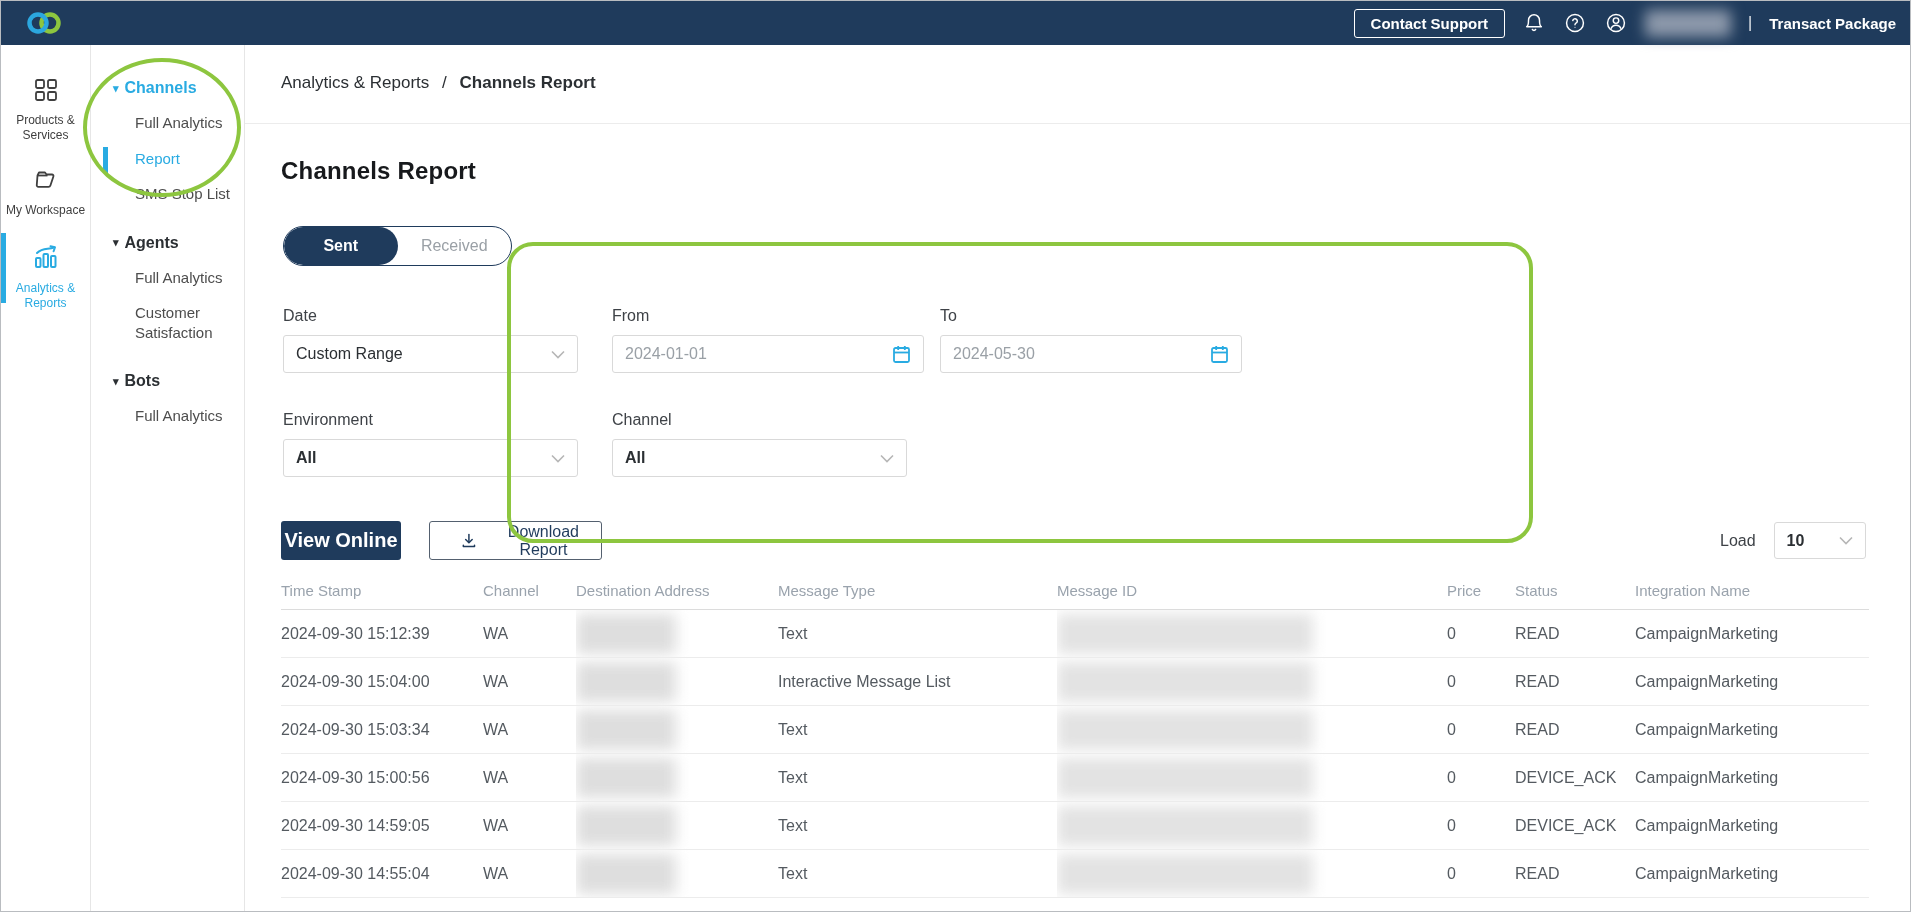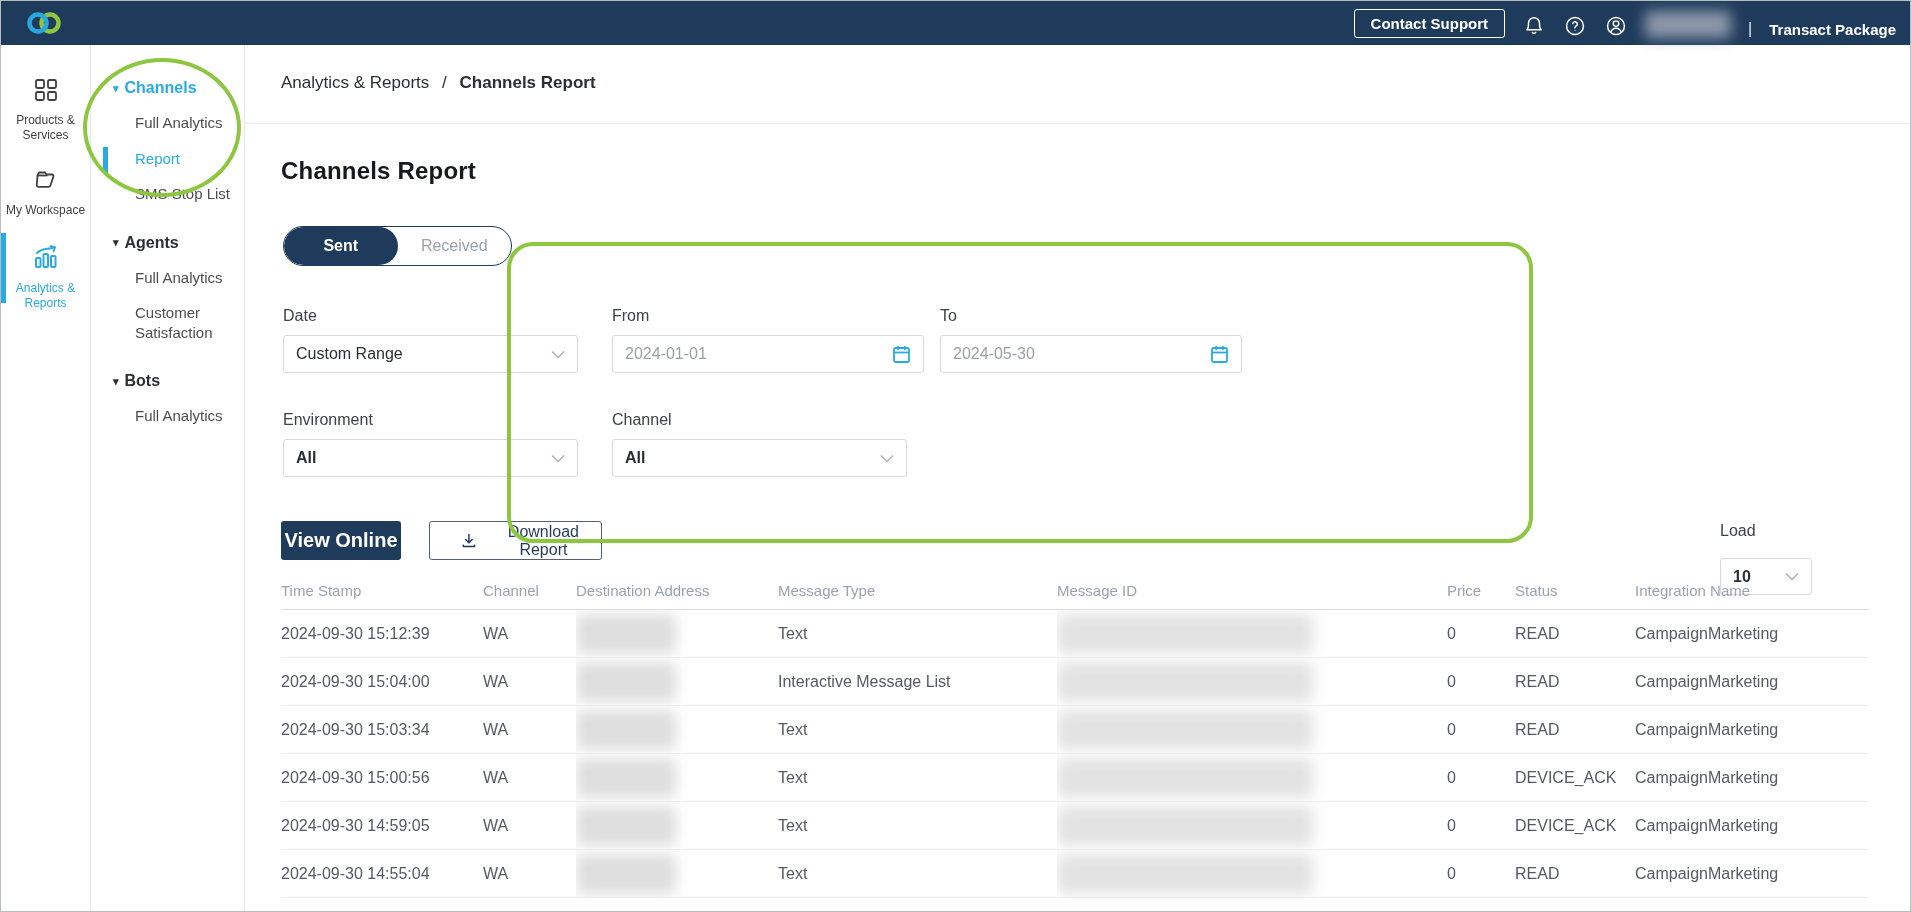--- a/index.html
+++ b/index.html
@@ -15,21 +15,21 @@
 
   
   .topbar {
     position:absolute; top:0; left:0; right:0; height:44px;
     background:#1F3B5C;
     display:flex; align-items:center; justify-content:space-between;
     padding:0 14px 0 24px;
     z-index:30;
   }
   .brand { display:flex; align-items:center; }
-  .topbar-right { display:flex; align-items:flex-end; gap:17px;padding-left:16px; }
+  .topbar-right { display:flex; align-items:center; gap:17px;padding-left:16px; }
   .contact-btn {
     background:transparent; color:#fff;
     border:1px solid #fff; border-radius:3px;
     height:29px; padding:0 16px;
     font-size:15px; font-weight:700;
     font-family:"Liberation Sans", sans-serif;
     cursor:pointer;
   }
   .top-icon { width:24px; height:24px; display:flex; align-items:center; justify-content:center; cursor:pointer; }
   .blur-user { width:86px; height:27px; background:#8d99ab; filter:blur(7px); border-radius:3px; }
@@ -102,21 +102,21 @@
     position:absolute; top:476px; left:36px; width:120px; height:39px;
     background:#1F3B5C; color:#fff; border:none; border-radius:3px;
     font-size:20px; font-weight:700; font-family:"Liberation Sans", sans-serif; cursor:pointer;
   }
   .btn-outline {
     position:absolute; top:476px; left:184px; width:173px; height:39px;
     background:#fff; color:#1F3B5C; border:1px solid #54606f; border-radius:3px;
     font-size:16px; font-family:"Liberation Sans", sans-serif; cursor:pointer;
     display:flex; align-items:center; justify-content:center; gap:9px;padding-left:31px;
   }
-  .load-wrap { position:absolute; top:477px; left:1475px; display:flex; gap:18px;flex-direction:column; }
+  .load-wrap { position:absolute; top:477px; left:1475px; display:flex; align-items:center; gap:18px; }
   .load-lbl { font-size:16px; color:#3e4247; }
   .load-select { width:92px; height:37px; border:1px solid #d9d9d9; border-radius:3px; display:flex; align-items:center; padding:0 12px; cursor:pointer; }
   .load-select .val { flex:1; font-size:16px; font-weight:700; color:#2b2f33; }
 
   
   .report-table { position:absolute; top:537px; left:36px; width:1588px; border-collapse:collapse; table-layout:fixed; }
   .report-table th {
     text-align:left; font-size:15px; font-weight:400; color:#9aa3ad;
     padding:0 8px 10px 0; border-bottom:1px solid #dcdcdc; white-space:nowrap; overflow:hidden;
   }

